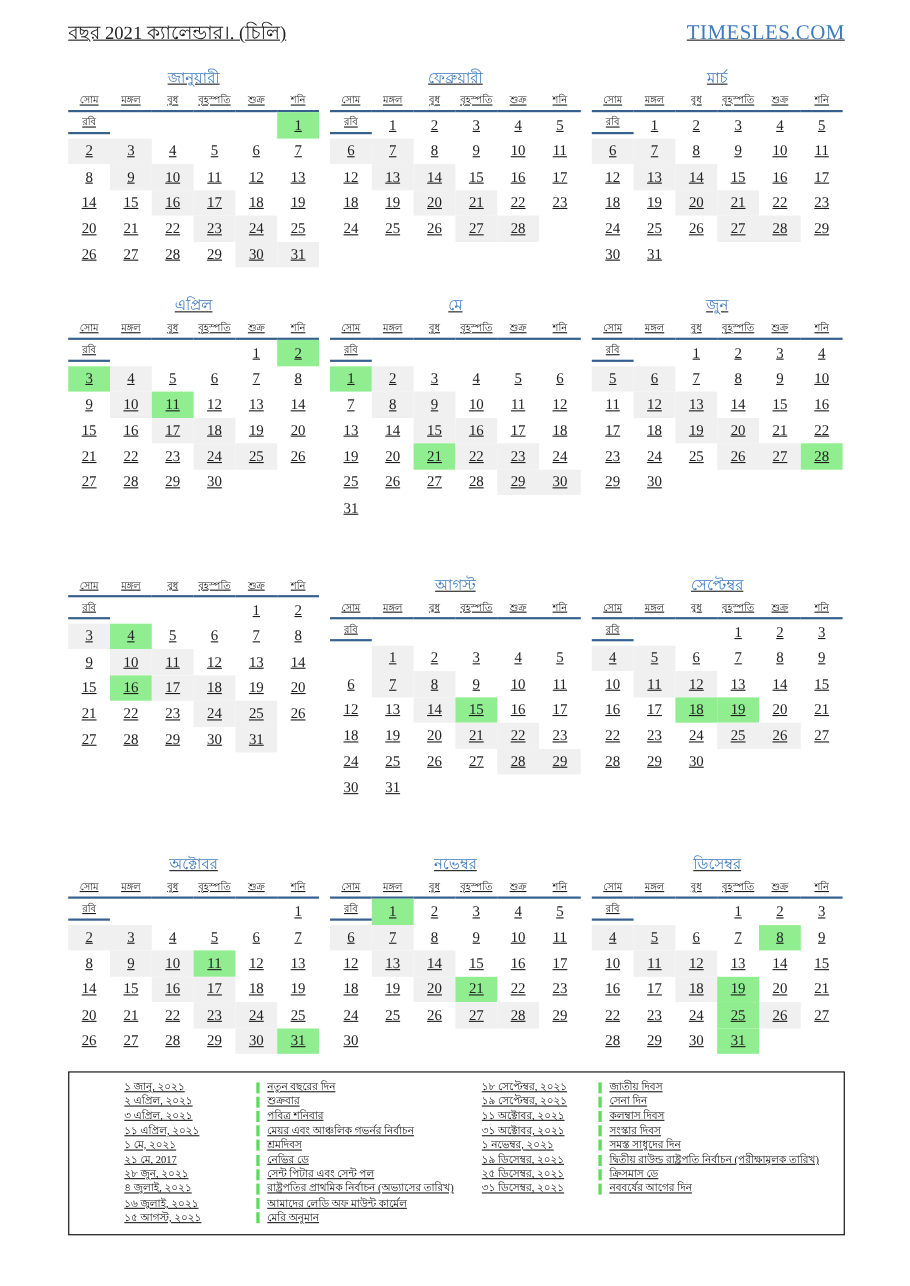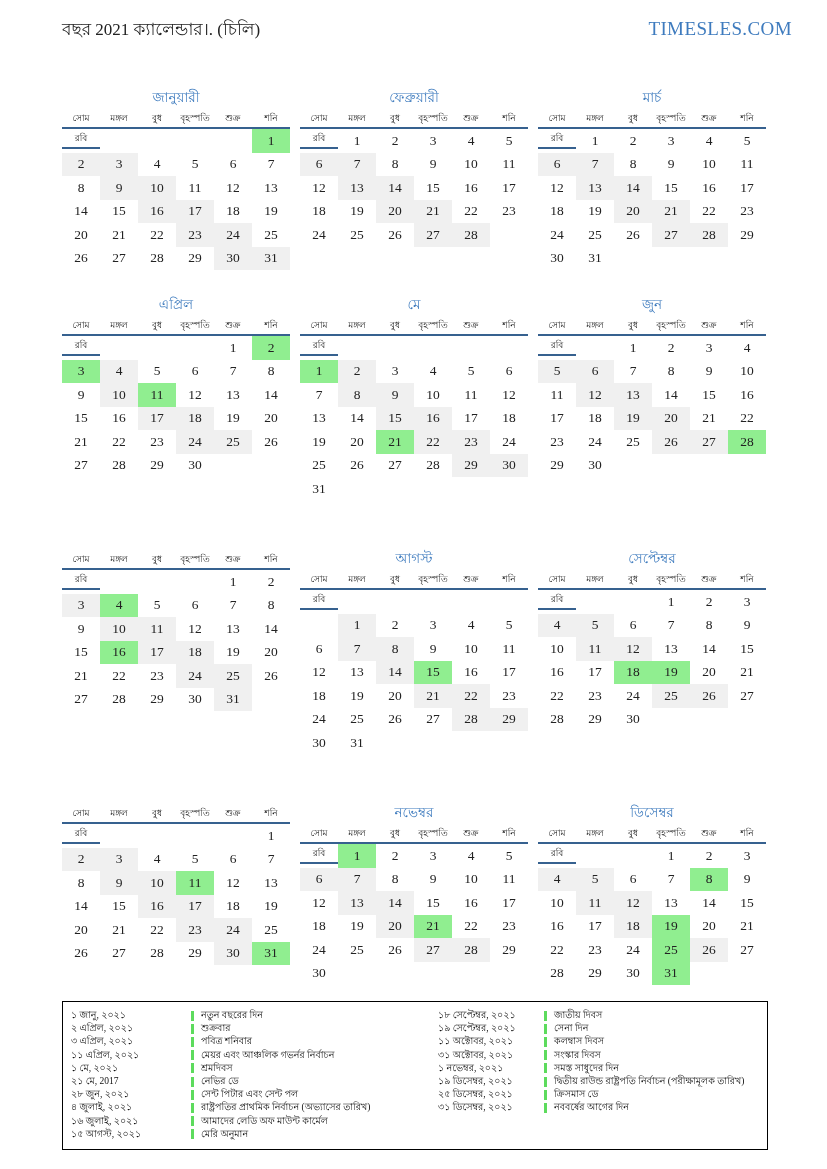--- a/index.html
+++ b/index.html
@@ -5,33 +5,33 @@
   * { box-sizing: border-box; }
   html, body { margin: 0; padding: 0; }
   body {
     width: 827px; height: 1169px;
     background: #ffffff;
     color: #1c1c1c;
     font-family: "Liberation Serif", "DejaVu Serif", serif;
     position: relative;
     overflow: hidden;
   }
-  .page { padding: 16px 35px 0 62px; }
+  .page { padding: 16px 59px 0 62px; text-decoration: underline; }
 
   
   .topbar { display: flex; justify-content: space-between; align-items: baseline; }
   .page-title { font-size: 17px; color: #222; }
   .brand a, .brand {
     font-size: 19px; letter-spacing: 0.4px;
     color: var(--accent); text-decoration: none; cursor: pointer;
   }
 
   
   .months {
-    margin-top: 45px;
+    margin-top: 18px;
     display: grid;
     grid-template-columns: repeat(3, 228px);
     column-gap: 10px;
     row-gap: 26px;
     align-items: start;
   }
   .month-title {
     text-align: center;
     color: var(--accent);
     font-size: 13.5px;
@@ -62,22 +62,22 @@
 
   
   .legend {
     margin-top: 16px;
     width: 706px;
     border: 1px solid #000;
     padding: 7px 8px 8px 8px;
     display: flex;
   }
   .lcol { display: flex; flex-direction: column; }
-  .lcol-left { flex: 0 0 325px; }
-  .lcol-right { flex: 1; margin-left: 42px; }
+  .lcol-left { flex: 0 0 325px; margin-left: 42px; }
+  .lcol-right { flex: 1; }
   .lrow { display: flex; align-items: center; height: 13.2px; }
   .ldate { font-size: 9.5px; color: #111; flex: 0 0 auto; }
   .lcol-left .ldate { width: 120px; }
   .lcol-right .ldate { width: 106px; }
   .lbar {
     width: 3px; height: 10px;
     background: var(--bar);
     margin-right: 7px;
     flex: 0 0 auto;
   }
@@ -516,20 +516,21 @@
           <div class="day">27</div>
           <div class="day">28</div>
           <div class="day">29</div>
           <div class="day">30</div>
           <div class="day"></div>
           <div class="day"></div>
           <div class="day"></div>
         </div>
       </section>
       <section class="month">
+        <div class="month-title">অক্টোবর</div>
         <div class="days-grid">
           <div class="dow">সোম</div>
           <div class="dow">মঙ্গল</div>
           <div class="dow">বুধ</div>
           <div class="dow">বৃহস্পতি</div>
           <div class="dow">শুক্র</div>
           <div class="dow">শনি</div>
           <div class="dow">রবি</div>
           <div class="day"></div>
           <div class="day"></div>

